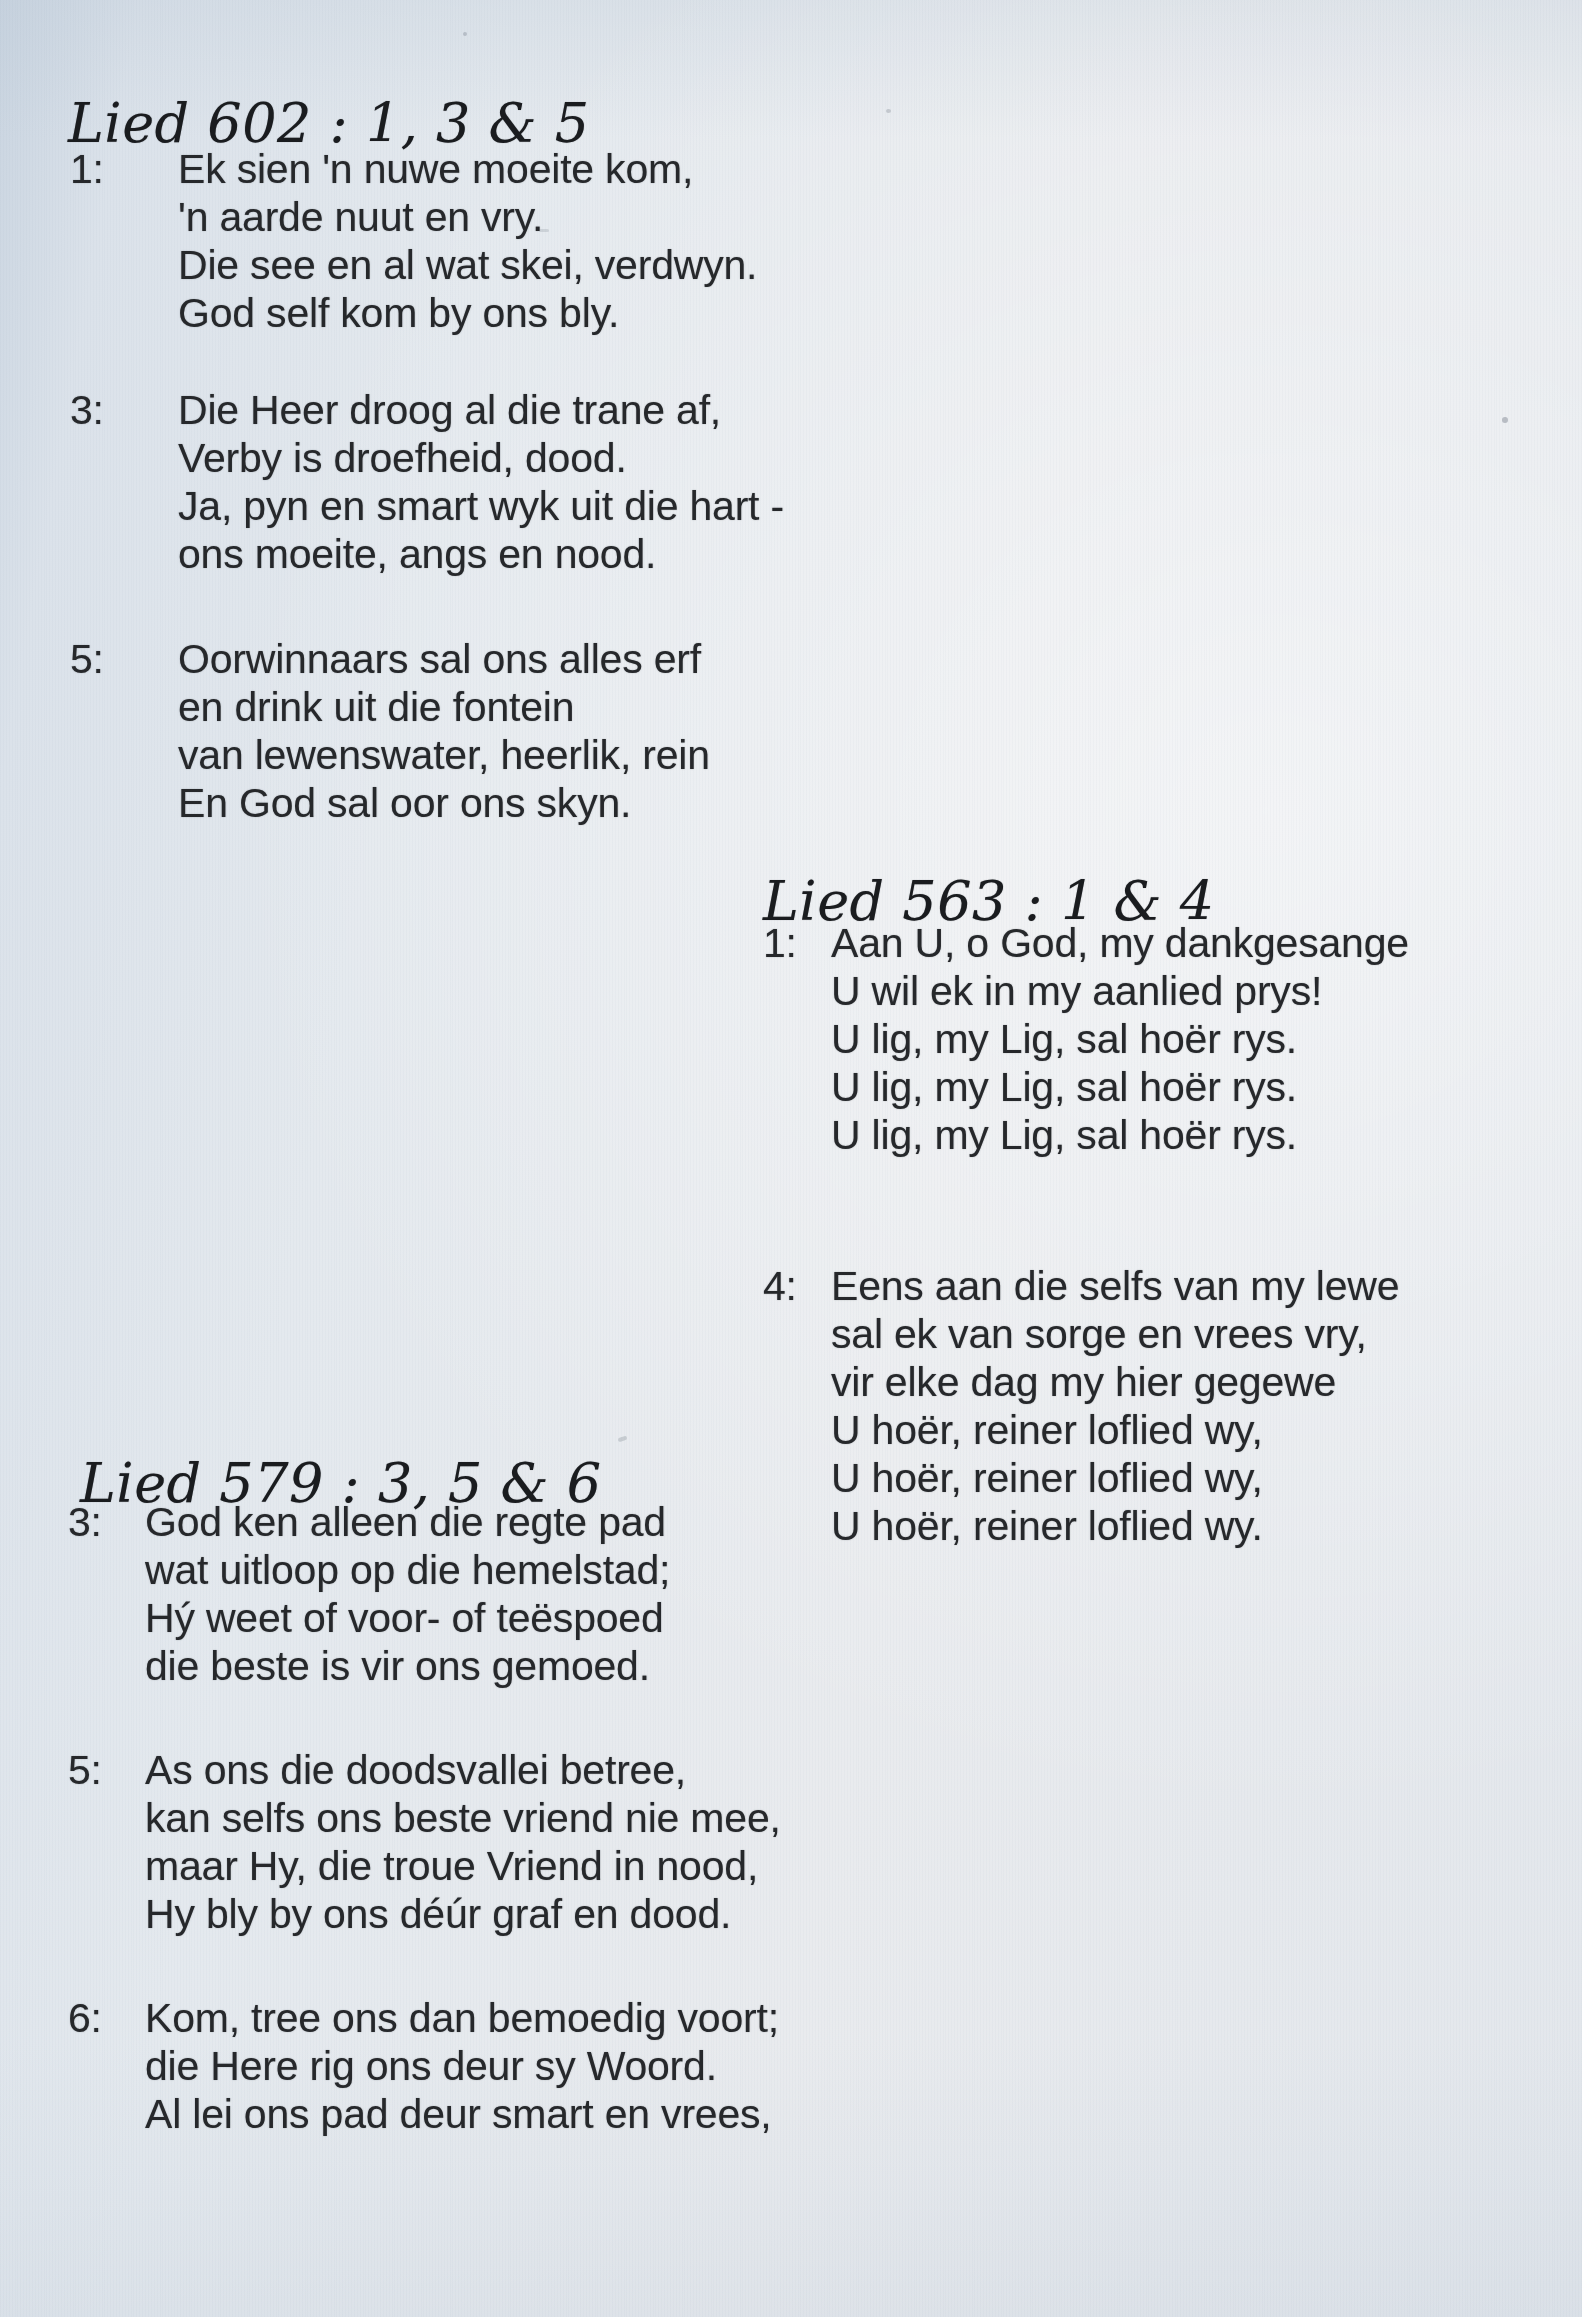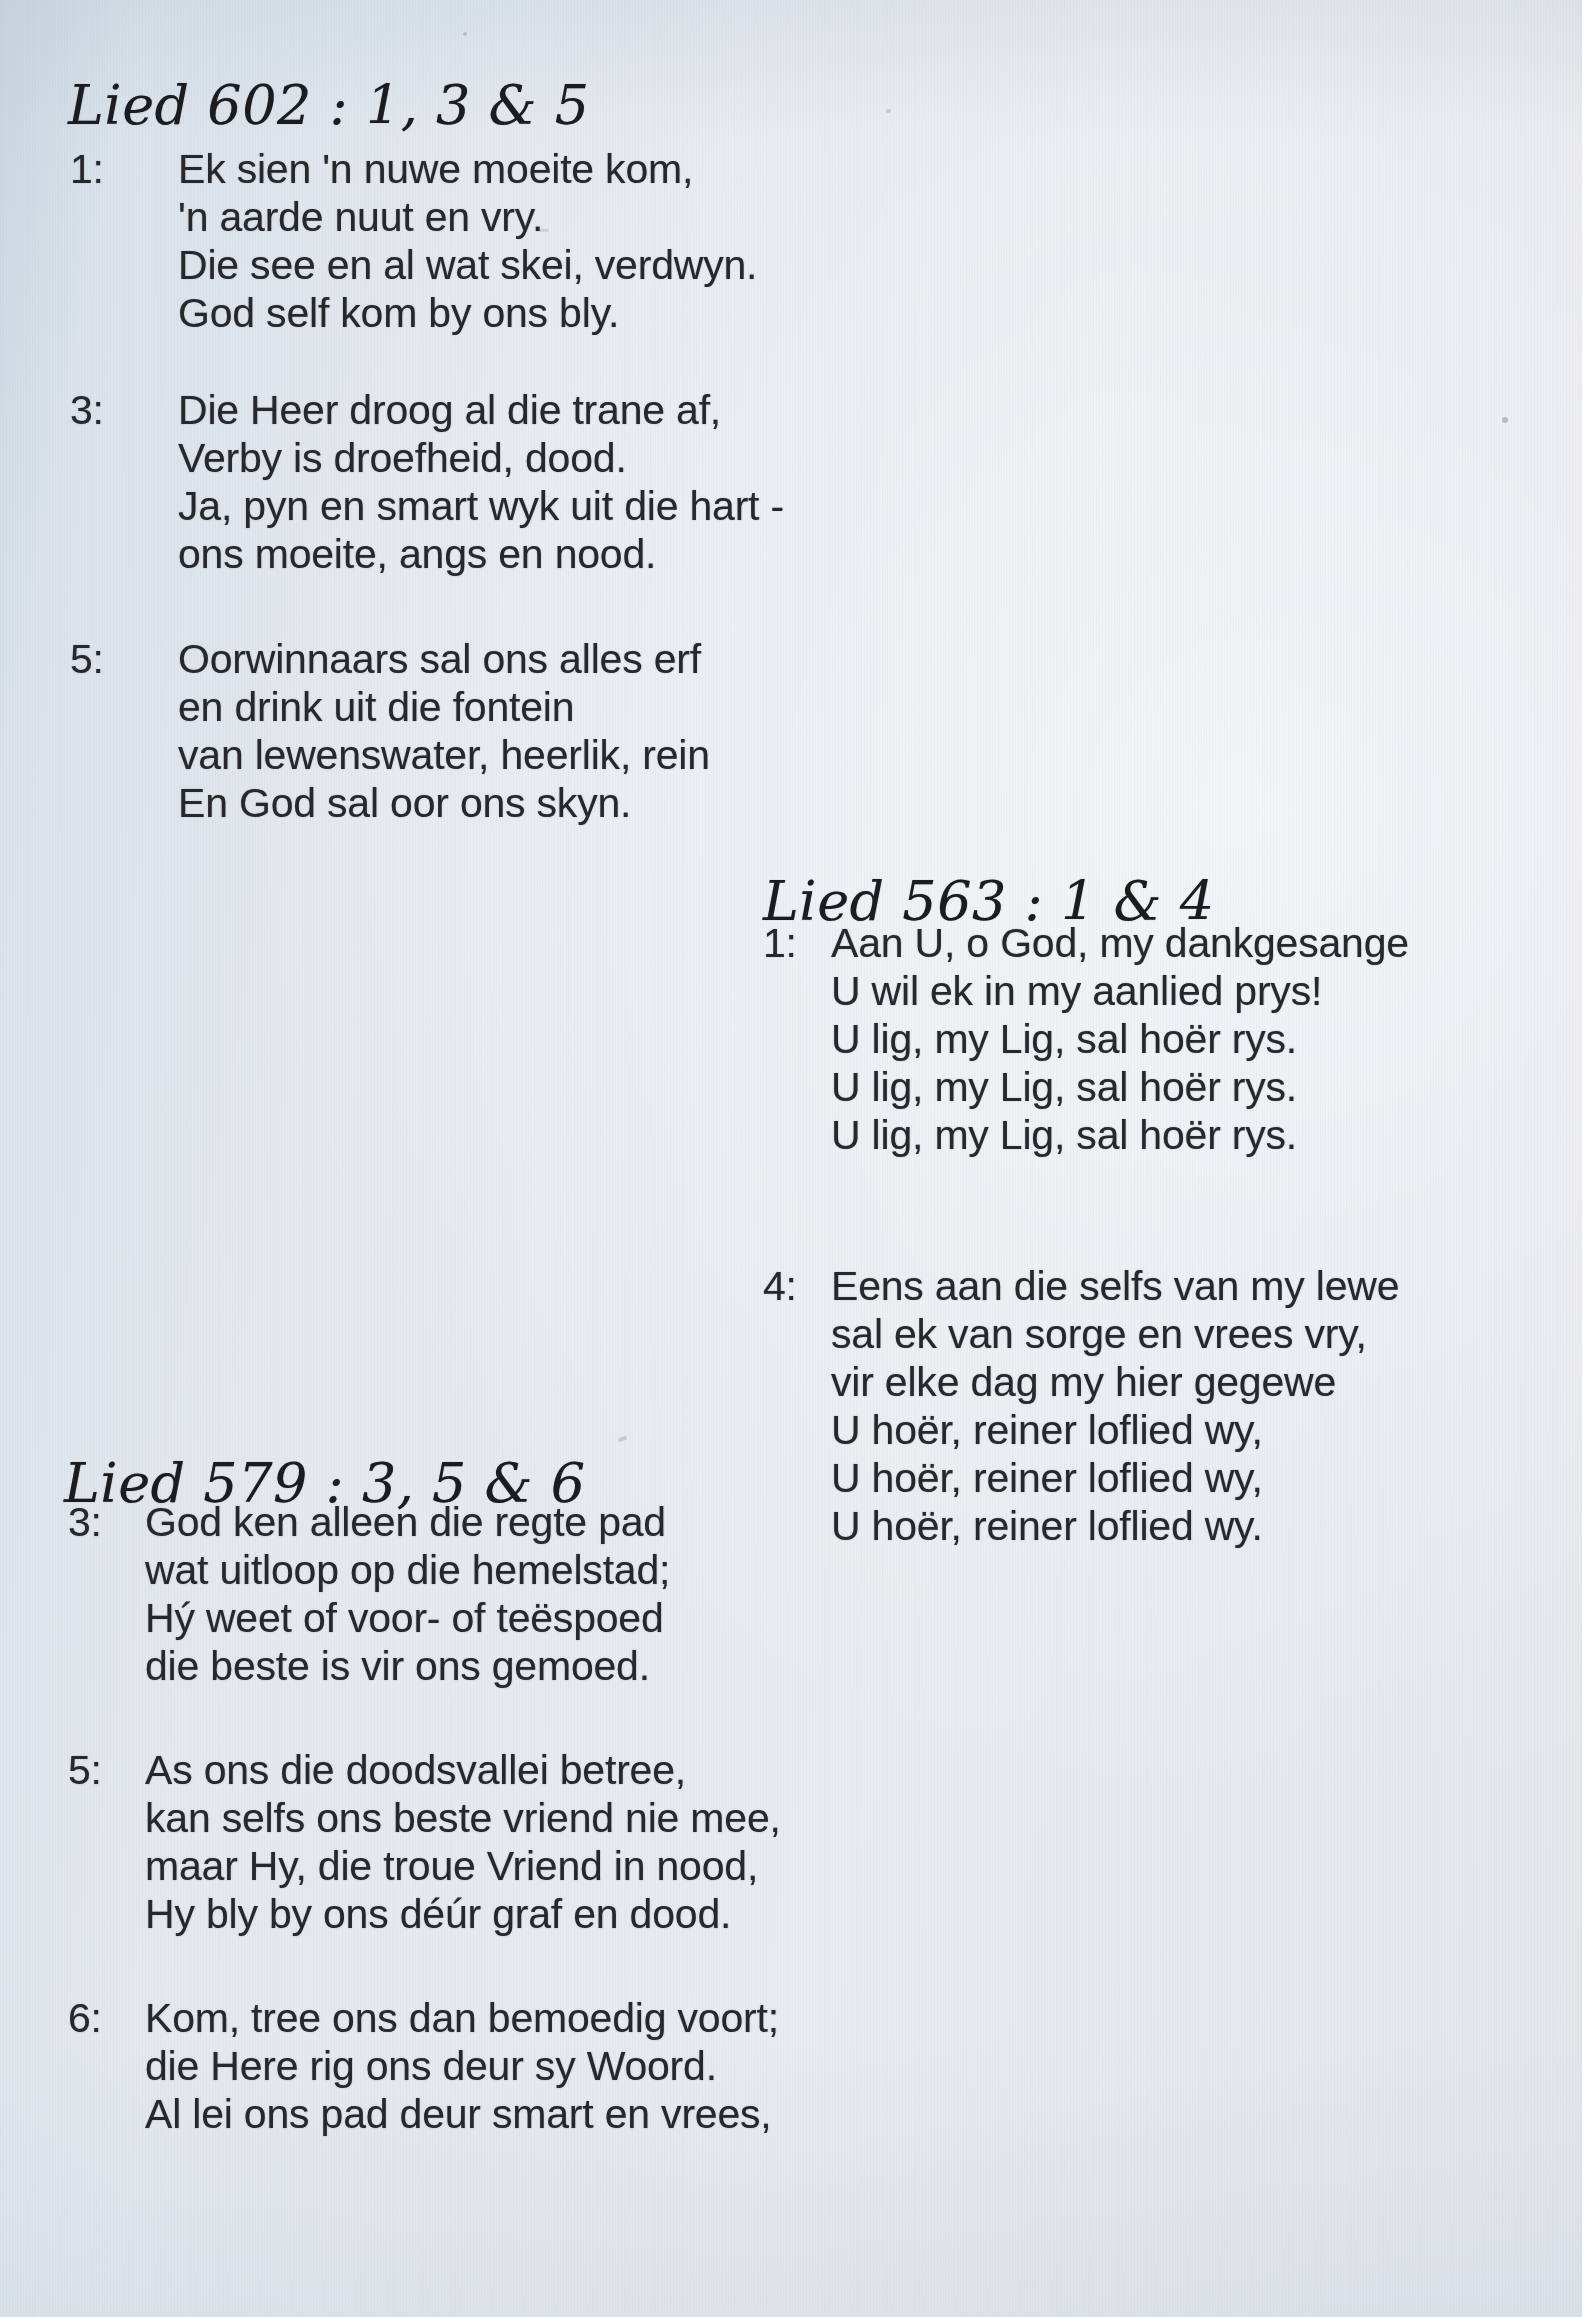--- a/index.html
+++ b/index.html
@@ -35,23 +35,23 @@
     font-family: "DejaVu Serif", serif;
     font-style: italic;
     font-weight: 500;
     font-size: 54px;
     line-height: 62px;
     color: #1a1c1f;
     letter-spacing: 0.5px;
     text-shadow: 0 0 1px rgba(35,40,46,0.45);
     white-space: nowrap;
   }
-  #t-lied-602 { left: 68px;  top: 30px; font-style: italic;  }
+  #t-lied-602 { left: 68px;  top: 48px; font-style: italic;  }
   #t-lied-563 { left: 763px; top: 826px; }
-  #t-lied-579 { left: 64px;  top: 1408px;}
+  #t-lied-579 { left: 80px;  top: 1408px;}
 
   .verse {
     position: absolute;
     display: flex;
     align-items: flex-start;
     font-size: 41px;
     line-height: 48px;
     color: #26282b;
     letter-spacing: -0.2px;
     text-shadow: 0 0 1.4px rgba(45,50,56,0.38);

